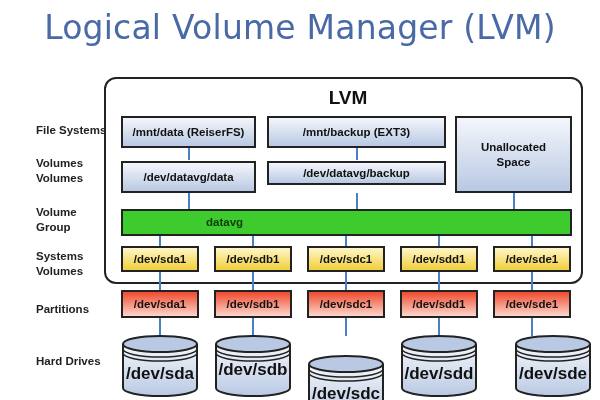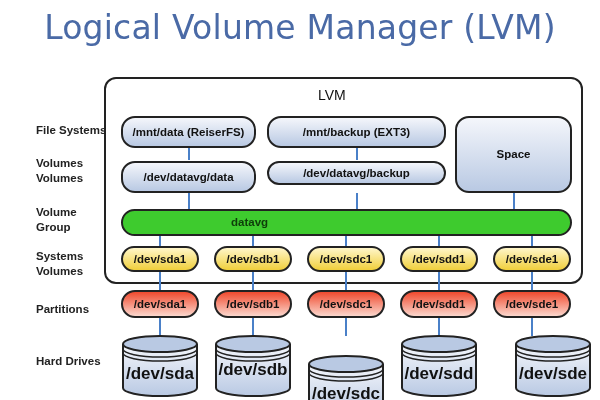--- a/index.html
+++ b/index.html
@@ -1,22 +1,22 @@
 <!DOCTYPE html>
 <html><head>
 <meta charset="utf-8">
 <style>
   html,body{margin:0;padding:0;background:#fff;}
   body{width:600px;height:400px;position:relative;overflow:hidden;font-family:"Liberation Sans",sans-serif;}
   .title{position:absolute;left:0;top:8px;width:600px;text-align:center;font-family:"DejaVu Sans",sans-serif;font-size:33px;color:#4a6aa6;letter-spacing:0.2px;}
   .lvm-box{position:absolute;left:104px;top:77px;width:479px;height:207px;border:2px solid #222;border-radius:12px;box-sizing:border-box;background:#fff;}
-  .lvm-label{position:absolute;left:318px;top:87px;width:60px;text-align:left;font-weight:normal;font-size:14px;color:#111;}
+  .lvm-label{position:absolute;left:318px;top:87px;width:60px;text-align:center;font-weight:bold;font-size:19px;color:#111;}
   .row-label{position:absolute;left:14px;font-weight:bold;font-size:11.5px;color:#222;line-height:15px;margin-left:22px;}
   .line{position:absolute;background:#4a80c8;width:2px;}
-  .box{position:absolute;box-sizing:border-box;border:2px solid #222;border-radius:14px;display:flex;align-items:center;justify-content:center;text-align:center;font-weight:bold;font-size:11.5px;color:#111;line-height:15px;}
+  .box{position:absolute;box-sizing:border-box;border:2px solid #222;border-radius:0;display:flex;align-items:center;justify-content:center;text-align:center;font-weight:bold;font-size:11.5px;color:#111;line-height:15px;}
   .blue{background:linear-gradient(#f4f6fb,#b9c9e3);}
   .green{background:#3ecb2e;justify-content:flex-start;padding-left:0;}
   .yellow{background:linear-gradient(#fff6c9,#f0cf3c);}
   .red{background:linear-gradient(#f04a2e,#fbd6cc);}
   .drive{position:absolute;width:78px;height:64px;}
   .drive svg{position:absolute;left:0;top:0;}
   .drive span{position:absolute;left:0;top:30px;width:78px;text-align:center;font-weight:bold;font-size:17px;color:#111;}
 </style>
 </head>
 <body>
@@ -63,25 +63,26 @@
 <div class="line" style="left:438px;top:316px;height:20px"></div>
 <div class="line" style="left:531px;top:316px;height:20px"></div>
 
 <div class="box blue" style="left:121px;top:116px;width:135px;height:32px">/mnt/data (ReiserFS)</div>
 <div class="box blue" style="left:267px;top:116px;width:179px;height:32px">/mnt/backup (EXT3)</div>
 
 <div class="box blue" style="left:121px;top:161px;width:135px;height:32px">/dev/datavg/data</div>
 <div class="box blue" style="left:267px;top:161px;width:179px;height:24px">/dev/datavg/backup</div>
 
 <div class="box blue" style="left:455px;top:116px;width:117px;height:77px;flex-direction:column">
+  <div>Unallocated</div>
   <div>Space</div>
 </div>
 
 <div class="box green" style="left:121px;top:209px;width:451px;height:27px">
-  <span style="padding-left:108px;color:#0e3d0a">datavg</span>
+  <span style="padding-left:83px;color:#0e3d0a">datavg</span>
 </div>
 
 <div class="box yellow" style="left:121px;top:246px;width:78px;height:26px">/dev/sda1</div>
 <div class="box yellow" style="left:214px;top:246px;width:78px;height:26px">/dev/sdb1</div>
 <div class="box yellow" style="left:307px;top:246px;width:78px;height:26px">/dev/sdc1</div>
 <div class="box yellow" style="left:400px;top:246px;width:78px;height:26px">/dev/sdd1</div>
 <div class="box yellow" style="left:493px;top:246px;width:78px;height:26px">/dev/sde1</div>
 
 <div class="box red" style="left:121px;top:290px;width:78px;height:28px">/dev/sda1</div>
 <div class="box red" style="left:214px;top:290px;width:78px;height:28px">/dev/sdb1</div>

